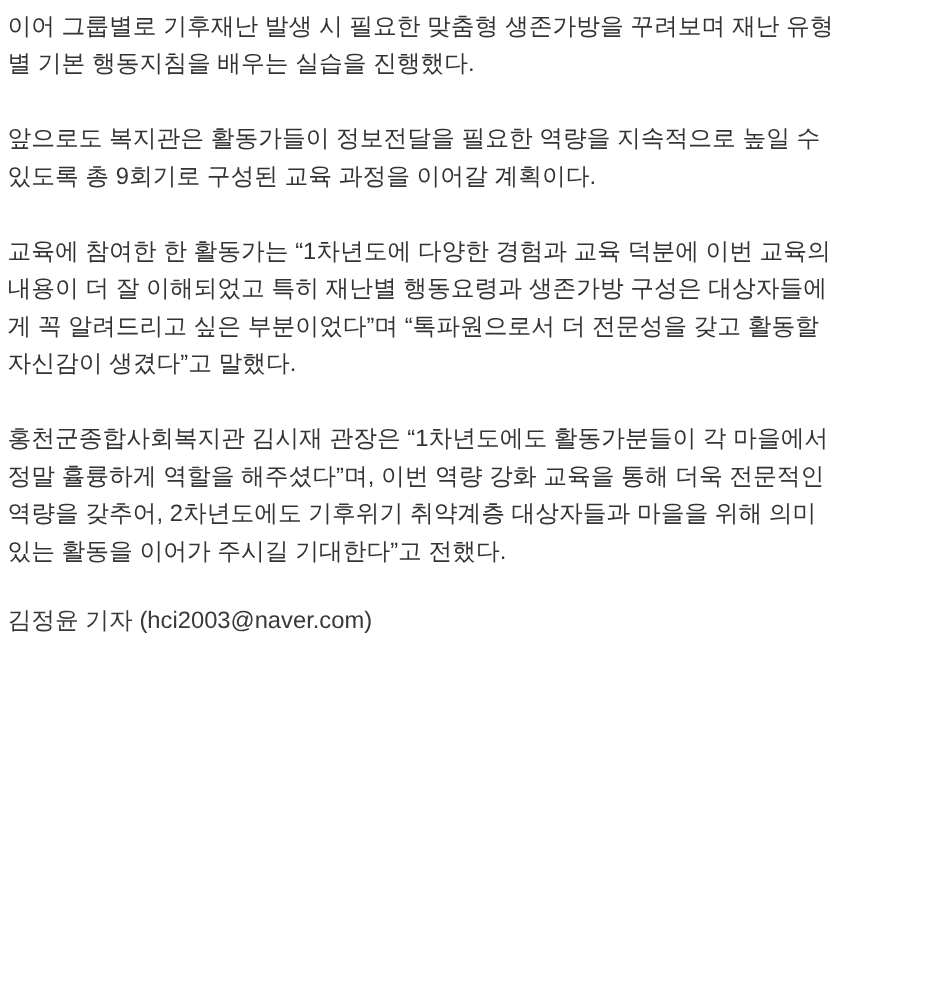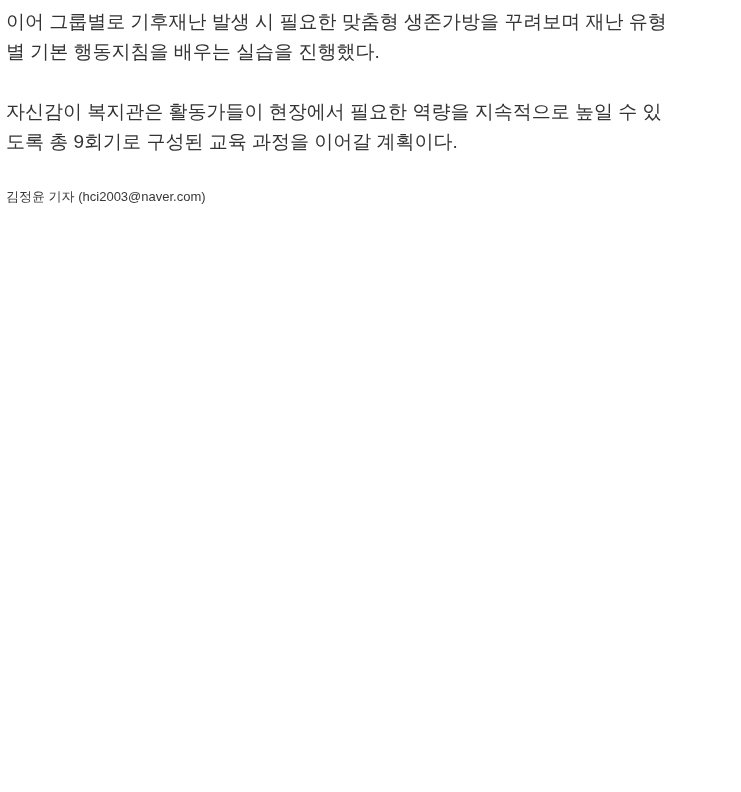--- a/index.html
+++ b/index.html
@@ -23,27 +23,29 @@
     line-height: 30px;
     color: #333333;
     text-align: left;
     word-break: normal;
   }
   .article p {
     margin: 0 0 30px 0;
   }
   .byline {
     margin-top: 85px;
-    font-size: 13px;
+    font-size: 19px;
     line-height: 20px;
     color: #383838;
   }
 </style>
 </head>
 <body style="background: rgb(255, 255, 255);">
 
 <div class="page">
   <div class="article" style="color: rgb(51, 51, 51);">
     <p>이어 그룹별로 기후재난 발생 시 필요한 맞춤형 생존가방을 꾸려보며 재난 유형별 기본 행동지침을 배우는 실습을 진행했다.</p>
-    <p>자신감이 복지관은 활동가들이 현장에서 필요한 역량을 지속적으로 높일 수 있도록 총 9회기로 구성된 교육 과정을 이어갈 계획이다.</p>
+    <p>앞으로도 복지관은 활동가들이 정보전달을 필요한 역량을 지속적으로 높일 수 있도록 총 9회기로 구성된 교육 과정을 이어갈 계획이다.</p>
+    <p>교육에 참여한 한 활동가는 “1차년도에 다양한 경험과 교육 덕분에 이번 교육의 내용이 더 잘 이해되었고 특히 재난별 행동요령과 생존가방 구성은 대상자들에게 꼭 알려드리고 싶은 부분이었다”며 “톡파원으로서 더 전문성을 갖고 활동할 자신감이 생겼다”고 말했다.</p>
+    <p>홍천군종합사회복지관 김시재 관장은 “1차년도에도 활동가분들이 각 마을에서 정말 휼륭하게 역할을 해주셨다”며, 이번 역량 강화 교육을 통해 더욱 전문적인 역량을 갖추어, 2차년도에도 기후위기 취약계층 대상자들과 마을을 위해 의미 있는 활동을 이어가 주시길 기대한다”고 전했다.</p>
     <p class="byline" style="color: rgb(56, 56, 56);">김정윤 기자 (hci2003@naver.com)</p>
   </div>
 </div>
 
 </body></html>

